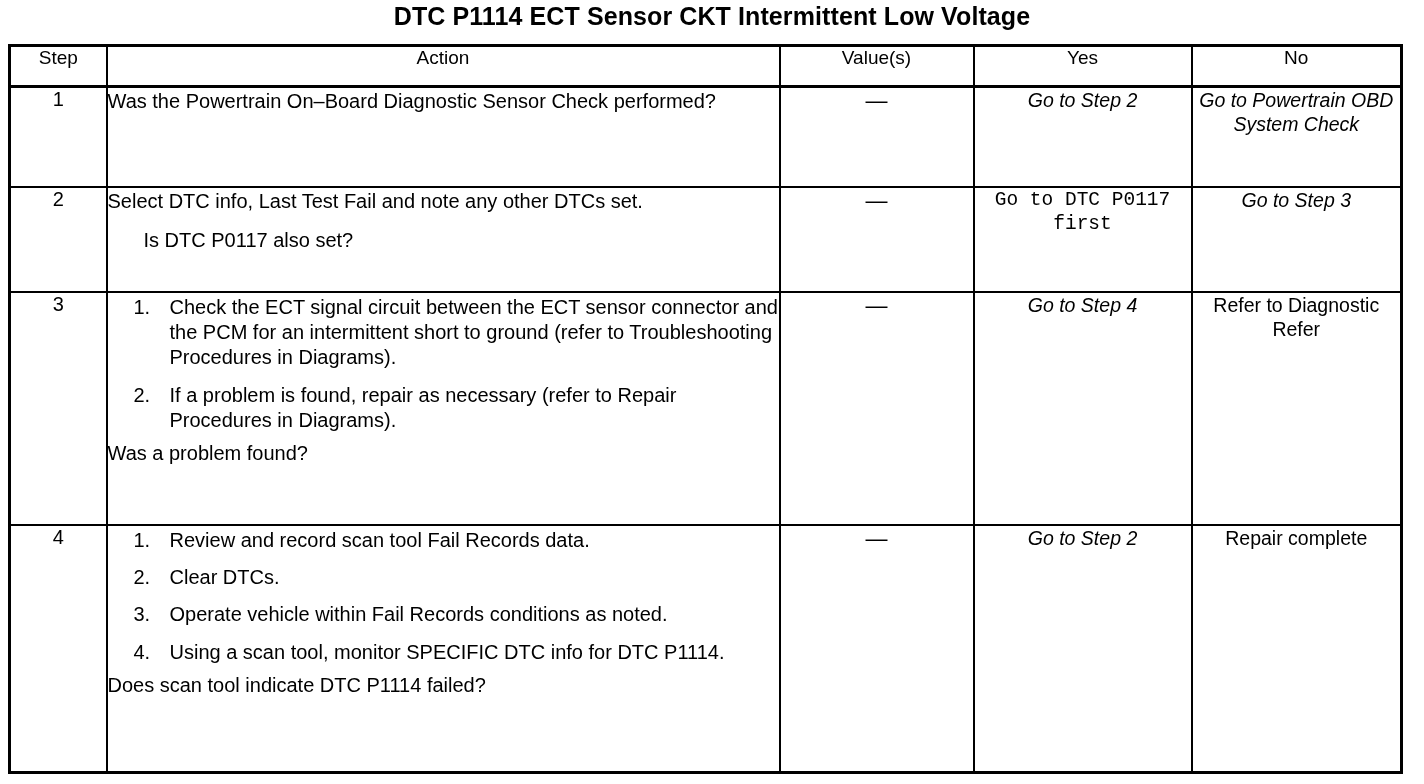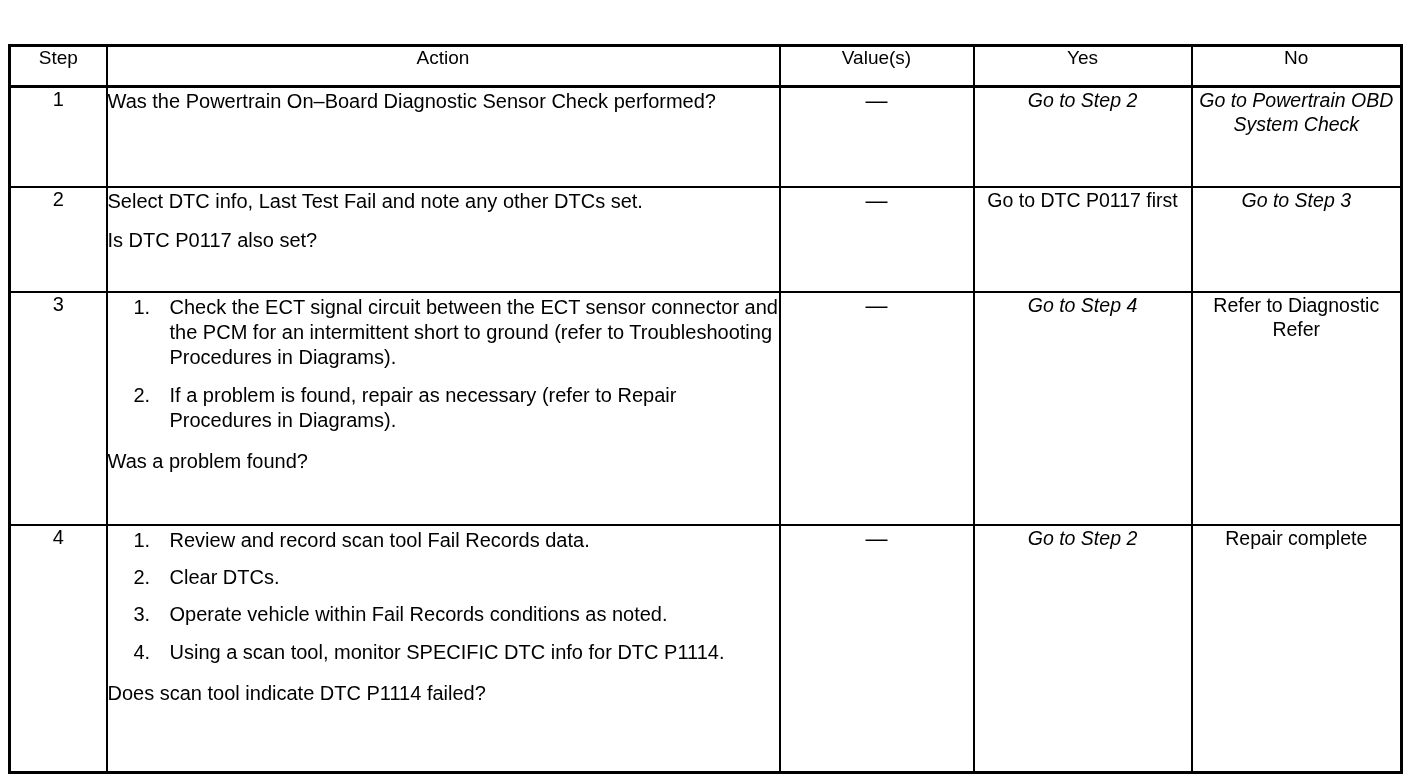--- a/index.html
+++ b/index.html
@@ -88,21 +88,21 @@
     vertical-align: middle;
     font-size: 22px;
   }
   .cell-yes, .cell-no {
     text-align: center;
     font-size: 19.5px;
     line-height: 1.25;
     padding: 4px 4px;
   }
   .va-top    { vertical-align: top; font-style: italic; }
-  .va-middle { vertical-align: middle; }
+  .va-middle { vertical-align: middle; font-family: Liberation Mono, monospace; }
   .va-bottom { vertical-align: bottom; padding-bottom: 7px; }
 
   .ital { font-style: italic; }
 
   
   .steps {
     list-style: none;
     margin: 2px 0 0 0;
     padding: 0;
   }
@@ -110,29 +110,30 @@
     position: relative;
     padding-left: 62px;
     margin-bottom: 12px;
   }
   .steps li:last-child { margin-bottom: 4px; }
   .steps li .num {
     position: absolute;
     left: 26px;
     top: 0;
   }
-  .q-line { margin-top: 16px; }
+  .q-line { margin-top: 8px; }
   .lead-line { margin: 1px 0 0 0; }
-  .gap-line { margin-top: 14px; }
+  .gap-line { margin-top: 14px; margin-left: 36px; }
 </style>
 </head>
 <body>
 
 <div class="page">
 
+  <div class="doc-title">DTC P1114 ECT Sensor CKT Intermittent Low Voltage</div>
 
   <table class="dtc-table">
     <colgroup>
       <col class="c-step">
       <col class="c-action">
       <col class="c-value">
       <col class="c-yes">
       <col class="c-no">
     </colgroup>
     <thead>

